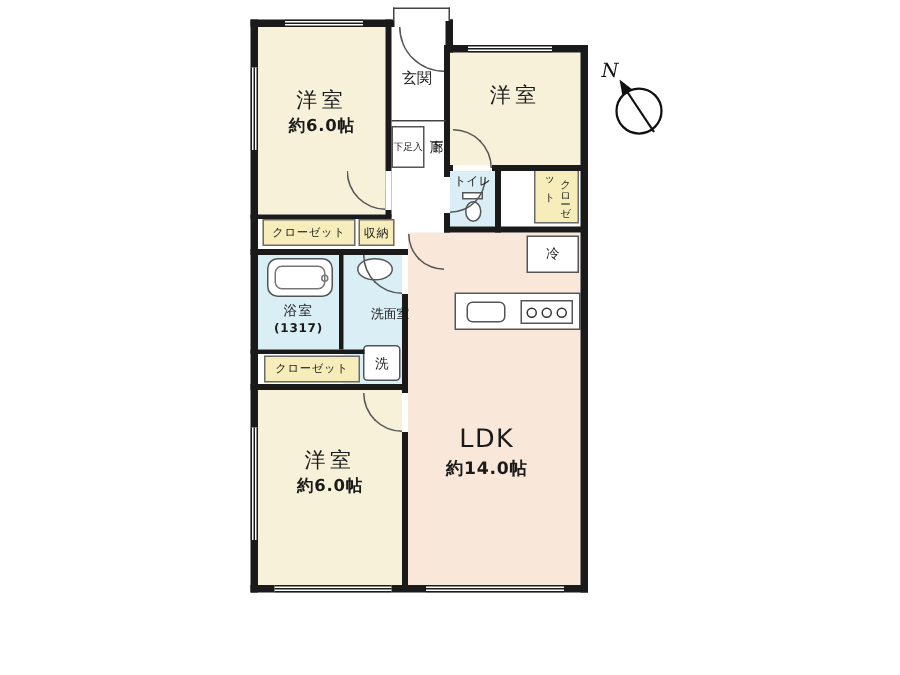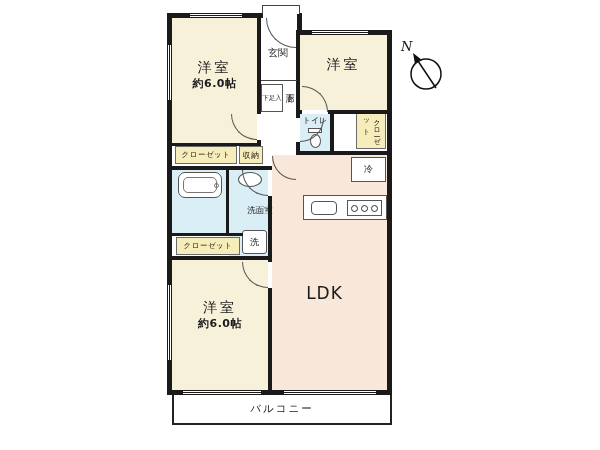--- a/index.html
+++ b/index.html
@@ -141,37 +141,39 @@
   </div>
   <div class="lbl" style="left:300px;top:55px;width:87px;">
     <span class="name" style="font-size:14px;">洋室</span>
   </div>
   <div class="lbl" style="left:172px;top:298px;width:96px;">
     <span class="name" style="font-size:14px;">洋室</span>
     <span class="size" style="font-size:11px;">約6.0帖</span>
   </div>
   <div class="lbl" style="left:272px;top:282px;width:105px;">
     <span class="name" style="font-size:17px;letter-spacing:1px;">LDK</span>
+    <span class="size" style="font-size:11.5px;">約14.0帖</span>
   </div>
   <div class="lbl" style="left:259px;top:46px;width:38px;font-size:10px;">
     <span>玄関</span>
   </div>
   <div class="vtext" style="left:283px;top:86px;font-size:9px;">
     <span>廊下</span>
   </div>
   <div class="lbl" style="left:300px;top:116px;width:30px;font-size:8px;">
     <span>トイレ</span>
   </div>
+  <div class="lbl" style="left:172px;top:202px;width:54px;">
+    <span class="name" style="font-size:9px;letter-spacing:1px;">浴室</span>
+    <span class="size" style="font-size:8px;">(1317)</span>
+  </div>
   <div class="lbl" style="left:229px;top:205px;width:62px;font-size:8.5px;">
     <span>洗面室</span>
   </div>
 
-  <div class="cflex" style="left:172px;top:395px;width:220px;height:30px;border:2px solid #222;border-top:none;background:#fff;">
-    <span style="font-size:10.5px;letter-spacing:2px;">バルコニー</span>
-  </div>
 
   <div style="left:400px;top:38px;width:52px;height:58px;">
     <svg width="52" height="58" viewBox="0 0 52 58" style="position:absolute;left:0;top:0;">
       <circle cx="26" cy="36" r="15" fill="none" stroke="#111" stroke-width="1.5"></circle>
       <line x1="36" y1="50" x2="16" y2="20" stroke="#111" stroke-width="1.5"></line>
       <polygon points="13,15 22,22 15,26" fill="#111"></polygon>
       <text x="1" y="13" font-size="13" font-style="italic" font-family="DejaVu Serif, serif" fill="#111">N</text>
     </svg>
   </div>
 

